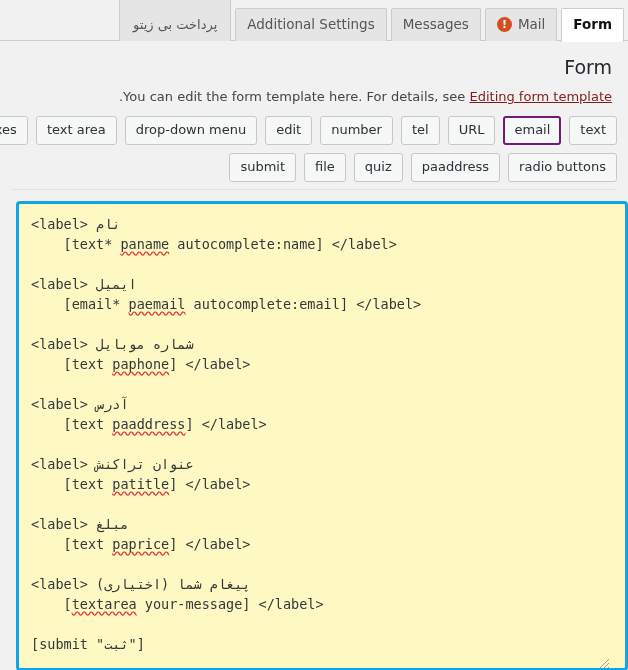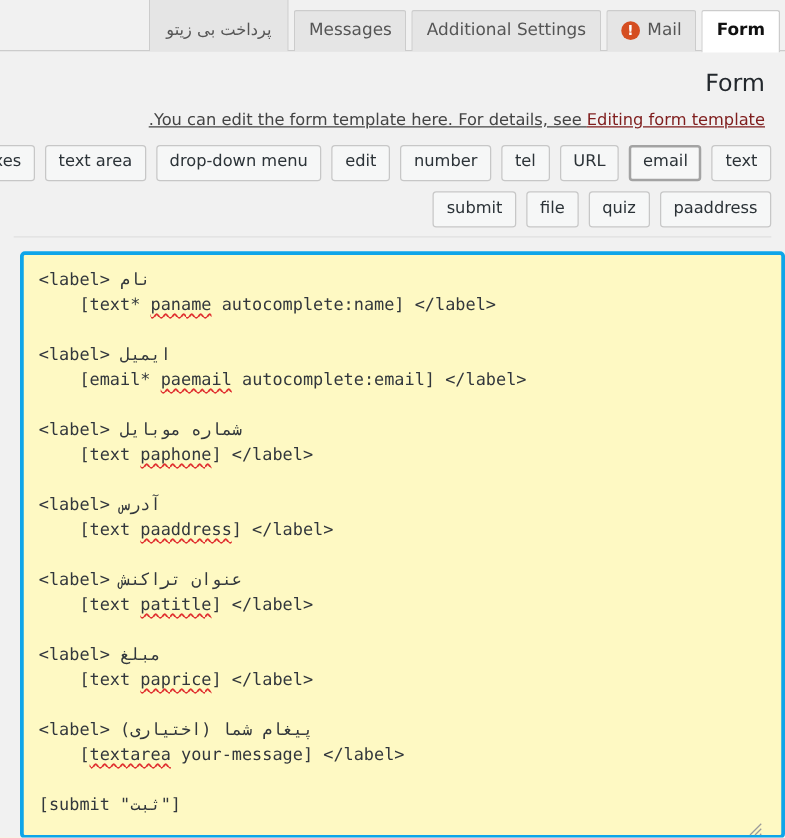--- a/index.html
+++ b/index.html
@@ -82,21 +82,21 @@
   }
   .desc {
     text-align: right;
     font-size: 13px;
     color: #444;
     margin: 9px 8px 0 0;
     line-height: 17px;
     direction: rtl;
     unicode-bidi: plaintext;
   }
-  .desc .ltr { direction: ltr; unicode-bidi: embed; text-decoration: underline; }
+  .desc .ltr { direction: ltr; unicode-bidi: embed; }
   .desc a {
     color: #7f1d1d;
     text-decoration: underline;
   }
 
   
   .tag-rows {
     margin: 11px 3px 0 3px;
     padding-bottom: 7px;
     border-bottom: 1px solid #e0e0e0;
@@ -115,21 +115,21 @@
     border-radius: 3px;
     color: #2c3338;
     font-size: 13px;
     line-height: 16px;
     padding: 5px 10px 6px 10px;
     white-space: nowrap;
     cursor: pointer;
     font-family: "DejaVu Sans", "Liberation Sans", sans-serif;
   }
   .tag-btn.focused {
-    border: 2px solid #a3a3a3;
+    border: 2px solid #701a75;
     padding: 4px 9px 5px 9px;
   }
 
   
   .editor-wrap {
     margin: 11px 8px 0 8px;
     position: relative;
   }
   .code-area {
     width: 612px;
@@ -162,24 +162,24 @@
   }
 </style>
 </head>
 <body>
 
 <div class="tab-bar">
   <div class="tab rtl">
     <span>پرداخت بی زیتو</span>
   </div>
   <div class="tab">
+    <span>Additional Settings</span>
+  </div>
+  <div class="tab">
     <span>Messages</span>
-  </div>
-  <div class="tab">
-    <span>Additional Settings</span>
   </div>
   <div class="tab">
     <span class="alert-icon">!</span>
     <span>Mail</span>
   </div>
   <div class="tab active">
     <span>Form</span>
   </div>
 </div>
 
@@ -201,20 +201,21 @@
       <button class="tag-btn">tel</button>
       <button class="tag-btn">URL</button>
       <button class="tag-btn focused">email</button>
       <button class="tag-btn">text</button>
     </div>
     <div class="tag-row">
       <button class="tag-btn">submit</button>
       <button class="tag-btn">file</button>
       <button class="tag-btn">quiz</button>
       <button class="tag-btn">paaddress</button>
+      <button class="tag-btn">radio buttons</button>
     </div>
   </div>
 
   <div class="editor-wrap">
     <div class="code-area" id="code-area"><div class="code-line">&lt;label&gt; نام</div><div class="code-line">    [text* <span class="misspell">paname</span> autocomplete:name] &lt;/label&gt;</div><div class="code-line">&nbsp;</div><div class="code-line">&lt;label&gt; ایمیل</div><div class="code-line">    [email* <span class="misspell">paemail</span> autocomplete:email] &lt;/label&gt;</div><div class="code-line">&nbsp;</div><div class="code-line">&lt;label&gt; شماره موبایل</div><div class="code-line">    [text <span class="misspell">paphone</span>] &lt;/label&gt;</div><div class="code-line">&nbsp;</div><div class="code-line">&lt;label&gt; آدرس</div><div class="code-line">    [text <span class="misspell">paaddress</span>] &lt;/label&gt;</div><div class="code-line">&nbsp;</div><div class="code-line">&lt;label&gt; عنوان تراکنش</div><div class="code-line">    [text <span class="misspell">patitle</span>] &lt;/label&gt;</div><div class="code-line">&nbsp;</div><div class="code-line">&lt;label&gt; مبلغ</div><div class="code-line">    [text <span class="misspell">paprice</span>] &lt;/label&gt;</div><div class="code-line">&nbsp;</div><div class="code-line">&lt;label&gt; پیغام شما (اختیاری)</div><div class="code-line">    [<span class="misspell">textarea</span> your-message] &lt;/label&gt;</div><div class="code-line">&nbsp;</div><div class="code-line">[submit "ثبت"]</div></div>
     <svg class="resize-grip" viewBox="0 0 14 14">
       <line x1="13" y1="4" x2="4" y2="13" stroke="#9a9a9a" stroke-width="1"></line>
       <line x1="13" y1="8" x2="8" y2="13" stroke="#9a9a9a" stroke-width="1"></line>
       <line x1="13" y1="12" x2="12" y2="13" stroke="#9a9a9a" stroke-width="1"></line>
     </svg>

